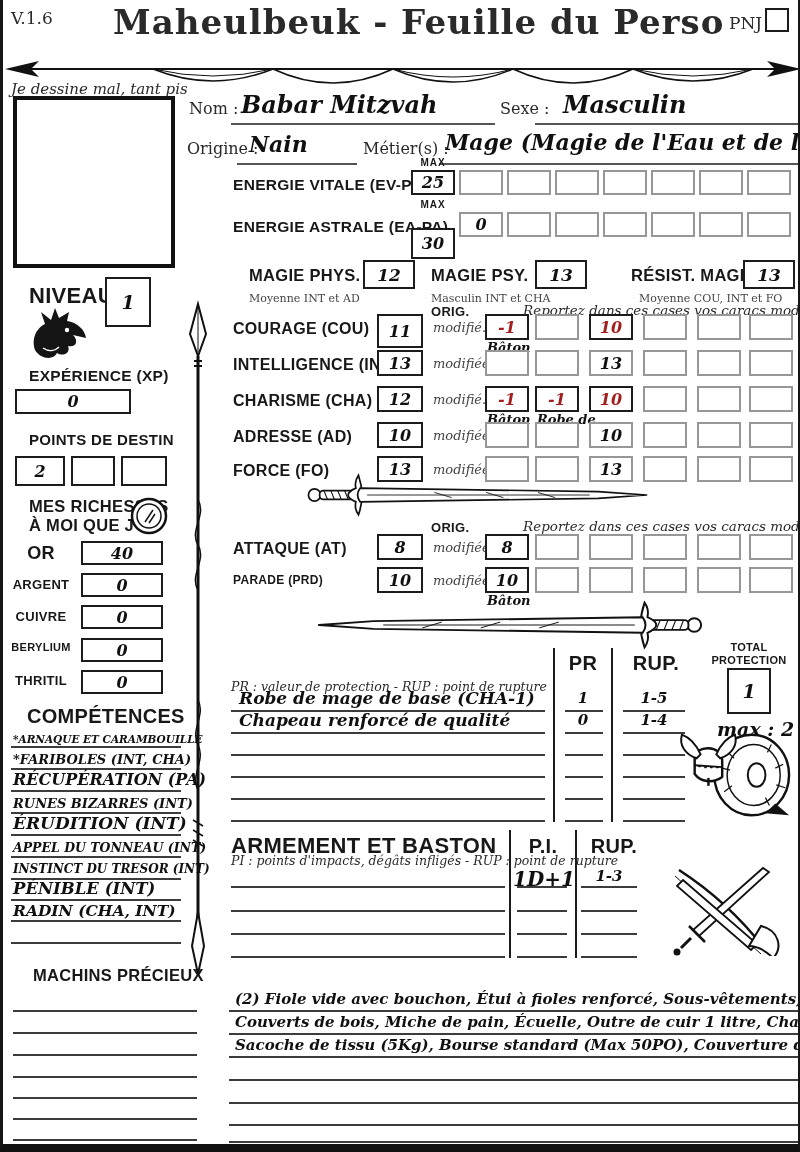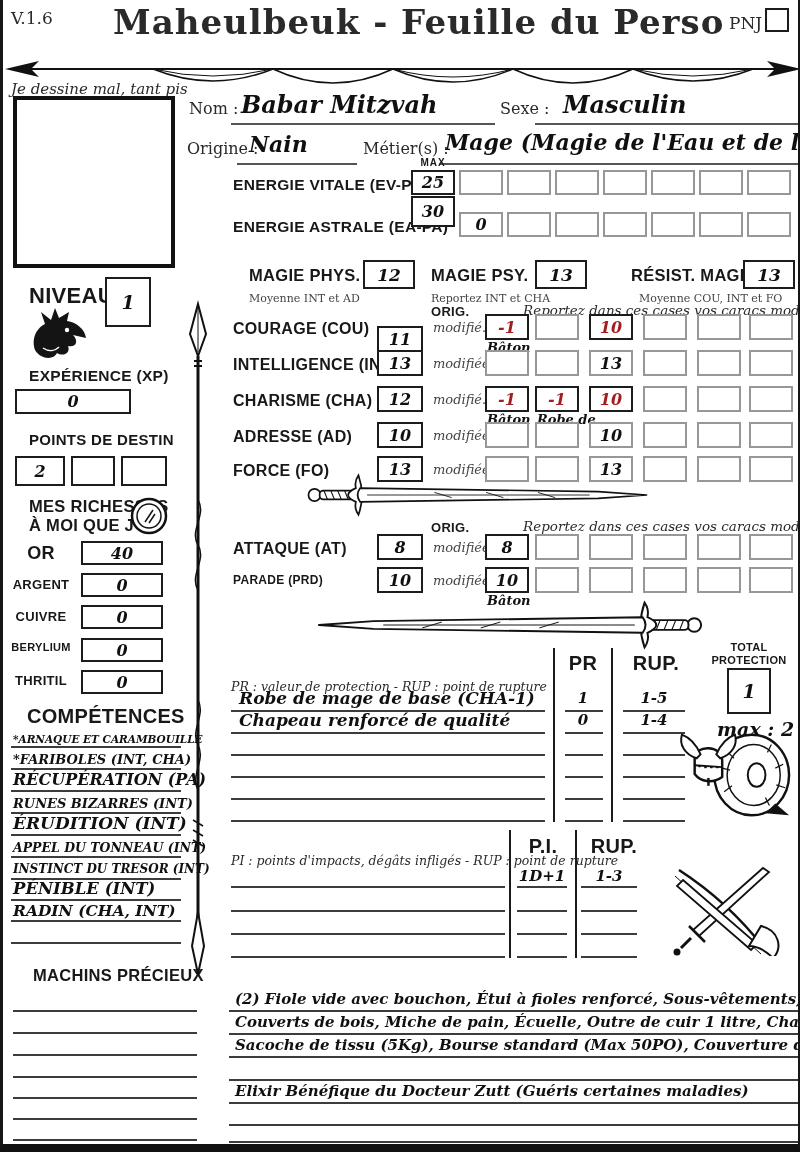--- a/index.html
+++ b/index.html
@@ -156,21 +156,21 @@
   <div class="box" style="left:456px;top:170px;width:44px;height:25px"></div>
   <div class="box" style="left:504px;top:170px;width:44px;height:25px"></div>
   <div class="box" style="left:552px;top:170px;width:44px;height:25px"></div>
   <div class="box" style="left:600px;top:170px;width:44px;height:25px"></div>
   <div class="box" style="left:648px;top:170px;width:44px;height:25px"></div>
   <div class="box" style="left:696px;top:170px;width:44px;height:25px"></div>
   <div class="box" style="left:744px;top:170px;width:44px;height:25px"></div>
 
   <div class="abs hd" style="left:230px;top:218px;font-size:15.5px">ENERGIE ASTRALE (EA-PA)</div>
   <div class="abs hd ctr" style="left:408px;top:199px;width:44px;font-size:10px;letter-spacing:1px">MAX</div>
-  <div class="box md" style="left:408px;top:196px;width:44px;height:31px">
+  <div class="box md" style="left:408px;top:228px;width:44px;height:31px">
       <span class="hand bv">30</span>
     </div>
   <div class="box" style="left:456px;top:212px;width:44px;height:25px">
       <span class="hand bv">0</span>
     </div>
   <div class="box" style="left:504px;top:212px;width:44px;height:25px"></div>
   <div class="box" style="left:552px;top:212px;width:44px;height:25px"></div>
   <div class="box" style="left:600px;top:212px;width:44px;height:25px"></div>
   <div class="box" style="left:648px;top:212px;width:44px;height:25px"></div>
   <div class="box" style="left:696px;top:212px;width:44px;height:25px"></div>
@@ -178,32 +178,32 @@
 
   <div class="abs hd" style="left:246px;top:266px;font-size:16.5px">MAGIE PHYS.</div>
   <div class="box md" style="left:360px;top:260px;width:52px;height:29px">
       <span class="hand" style="font-size:17px">12</span>
     </div>
   <div class="abs sf" style="left:246px;top:292px;font-size:11px;color:#444">Moyenne INT et AD</div>
   <div class="abs hd" style="left:428px;top:266px;font-size:16.5px">MAGIE PSY.</div>
   <div class="box md" style="left:532px;top:260px;width:52px;height:29px">
       <span class="hand" style="font-size:17px">13</span>
     </div>
-  <div class="abs sf" style="left:428px;top:292px;font-size:11px;color:#444">Reportez INT et CHA</div>
+  <div class="abs sf" style="left:428px;top:292px;font-size:11px;color:#444">Masculin INT et CHA</div>
   <div class="abs hd" style="left:628px;top:266px;font-size:16.5px">RÉSIST. MAGIE</div>
   <div class="box md" style="left:740px;top:260px;width:52px;height:29px">
       <span class="hand" style="font-size:17px">13</span>
     </div>
   <div class="abs sf" style="left:636px;top:292px;font-size:11px;color:#444">Moyenne COU, INT et FO</div>
 
   <div class="abs hd" style="left:428px;top:304px;font-size:13px">ORIG.</div>
   <div class="abs cal" style="left:520px;top:302px;font-size:13.5px">Reportez dans ces cases vos caracs modifiées par le matériel</div>
 
   <div class="abs hd" style="left:230px;top:320px;font-size:16px">COURAGE (COU)</div>
-  <div class="box md" style="left:374px;top:326px;width:46px;height:26px">
+  <div class="box md" style="left:374px;top:314px;width:46px;height:34px">
       <span class="hand bv">11</span>
     </div>
   <div class="abs cal" style="left:430px;top:320px;font-size:13px;color:#444">modifié...</div>
   <div class="box md" style="left:482px;top:314px;width:44px;height:26px">
       <span class="hand bv red">-1</span>
     </div>
   <div class="box" style="left:532px;top:314px;width:44px;height:26px"></div>
   <div class="box md" style="left:586px;top:314px;width:44px;height:26px">
       <span class="hand bv red">10</span>
     </div>
@@ -376,28 +376,29 @@
     <path d="M20,35 L48,37" stroke="#111" stroke-width="2"></path>
     <circle cx="25" cy="36" r="1.2" fill="#111"></circle>
       <circle cx="31" cy="37" r="1.2" fill="#111"></circle>
       <circle cx="37" cy="37" r="1.2" fill="#111"></circle>
       <circle cx="43" cy="37" r="1.2" fill="#111"></circle>
     <path d="M22,28 C10,24 4,14 7,4 C15,7 22,15 26,24 Z" fill="#fff" stroke="#111" stroke-width="2"></path>
     <path d="M46,28 C58,24 64,14 61,4 C53,7 46,15 42,24 Z" fill="#fff" stroke="#111" stroke-width="2"></path>
     <path d="M34,48 L34,56" stroke="#111" stroke-width="2.5"></path>
   </svg>
 
+  <div class="abs hd" style="left:228px;top:833px;font-size:22px">ARMEMENT ET BASTON</div>
   <div class="abs cal" style="left:228px;top:853px;font-size:12.5px">PI : points d'impacts, dégâts infligés - RUP : point de rupture</div>
   <div class="abs hd ctr" style="left:508px;top:835px;width:64px;font-size:20px">P.I.</div>
   <div class="abs hd ctr" style="left:574px;top:835px;width:74px;font-size:20px">RUP.</div>
   <div class="vl" style="left:506px;top:830px;height:128px"></div>
   <div class="vl" style="left:572px;top:830px;height:128px"></div>
 
   <div class="hl" style="left:228px;top:886px;width:274px"></div>
-  <div class="abs hand ctr" style="left:510px;top:867px;width:58px;font-size:15px">1D+1</div>
+  <div class="abs hand ctr" style="left:510px;top:867px;width:58px;font-size:20px">1D+1</div>
   <div class="hl" style="left:514px;top:886px;width:50px"></div>
   <div class="abs hand ctr" style="left:576px;top:867px;width:60px;font-size:15px">1-3</div>
   <div class="hl" style="left:578px;top:886px;width:56px"></div>
 
   <div class="hl" style="left:228px;top:910px;width:274px"></div>
     <div class="hl" style="left:514px;top:910px;width:50px"></div>
     <div class="hl" style="left:578px;top:910px;width:56px"></div>
   <div class="hl" style="left:228px;top:933px;width:274px"></div>
     <div class="hl" style="left:514px;top:933px;width:50px"></div>
     <div class="hl" style="left:578px;top:933px;width:56px"></div>
@@ -416,18 +417,17 @@
     <path d="M100,60 C118,64 122,82 112,92 C104,84 96,80 88,80 Z" fill="#fff" stroke="#111" stroke-width="2"></path>
   </svg>
 
   <div class="abs hand" style="left:232px;top:990px;font-size:15px">(2) Fiole vide avec bouchon, Étui à fioles renforcé, Sous-vêtements, Ceinturon cuir</div>
   <div class="hl" style="left:226px;top:1010px;width:570px"></div>
   <div class="abs hand" style="left:232px;top:1013px;font-size:15px">Couverts de bois, Miche de pain, Écuelle, Outre de cuir 1 litre, Chaussures de paysan</div>
   <div class="hl" style="left:226px;top:1033px;width:570px"></div>
   <div class="abs hand" style="left:232px;top:1036px;font-size:15px">Sacoche de tissu (5Kg), Bourse standard (Max 50PO), Couverture de paysan (1 kilo)</div>
   <div class="hl" style="left:226px;top:1056px;width:570px"></div>
   <div class="hl" style="left:226px;top:1079px;width:570px"></div>
-  <div class="abs hand" style="left:232px;top:1082px;font-size:15px">Elixir Bénéfique du Docteur Zutt (Guéris certaines maladies)</div>
   <div class="hl" style="left:226px;top:1102px;width:570px"></div>
   <div class="hl" style="left:226px;top:1124px;width:570px"></div>
   <div class="hl" style="left:226px;top:1141px;width:570px"></div>
 
 </div>
 
 </body></html>

